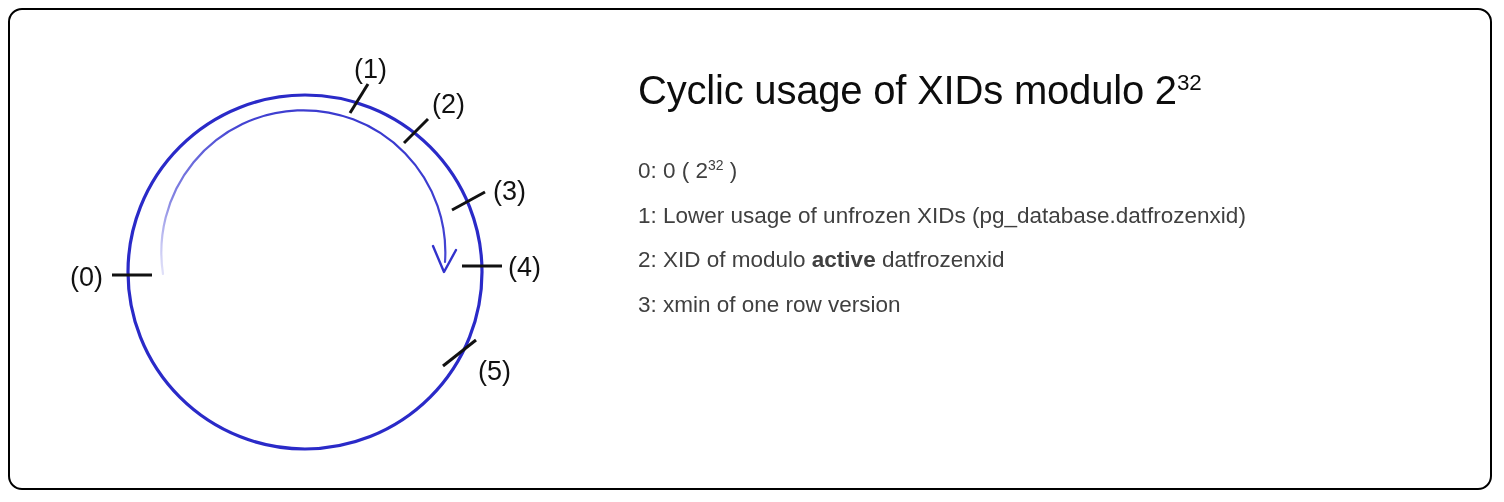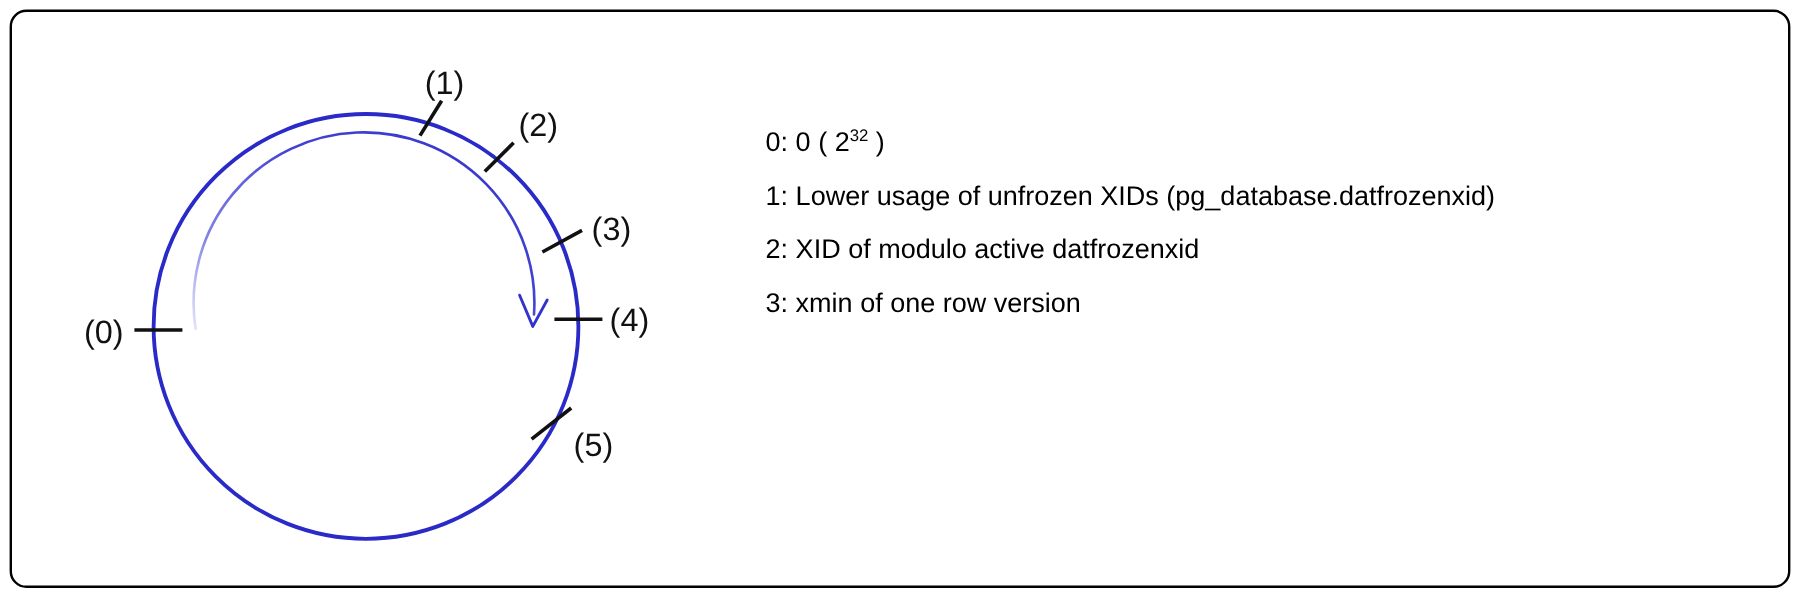--- a/index.html
+++ b/index.html
@@ -60,32 +60,32 @@
   #title sup {
     font-size: 0.56em;
     vertical-align: super;
     line-height: 0;
   }
   #legend {
     margin-top: 48px;
   }
   .legend-line {
     font-size: 22.5px;
-    color: #000000;
+    color: #404040;
     line-height: 1.0;
     margin-bottom: 22px;
     white-space: nowrap;
   }
   .legend-line sup {
     font-size: 0.62em;
     vertical-align: super;
     line-height: 0;
   }
   .legend-line b {
-    font-weight: 400;
+    font-weight: 700;
   }
 </style>
 </head>
 <body>
 
 <div id="page">
 
   <div id="frame"></div>
 
   <svg id="diagram-svg" viewBox="0 0 620 502">
@@ -119,20 +119,21 @@
     <text class="tick-label" x="70" y="286" text-anchor="start">(0)</text>
     <text class="tick-label" x="354" y="78" text-anchor="start">(1)</text>
     <text class="tick-label" x="432" y="113" text-anchor="start">(2)</text>
     <text class="tick-label" x="493" y="200" text-anchor="start">(3)</text>
     <text class="tick-label" x="508" y="276" text-anchor="start">(4)</text>
     <text class="tick-label" x="478" y="380" text-anchor="start">(5)</text>
   </svg>
 
   <div id="text-panel">
 
+    <div id="title"><span>Cyclic usage of XIDs modulo 2</span><sup>32</sup></div>
 
     <div id="legend">
 
       <div class="legend-line"><span>0: 0 ( 2</span><sup>32</sup><span> )</span></div>
 
       <div class="legend-line">1: Lower usage of unfrozen XIDs (pg_database.datfrozenxid)</div>
 
       <div class="legend-line"><span>2: XID of modulo </span><b>active</b><span> datfrozenxid</span></div>
 
       <div class="legend-line">3: xmin of one row version</div>

